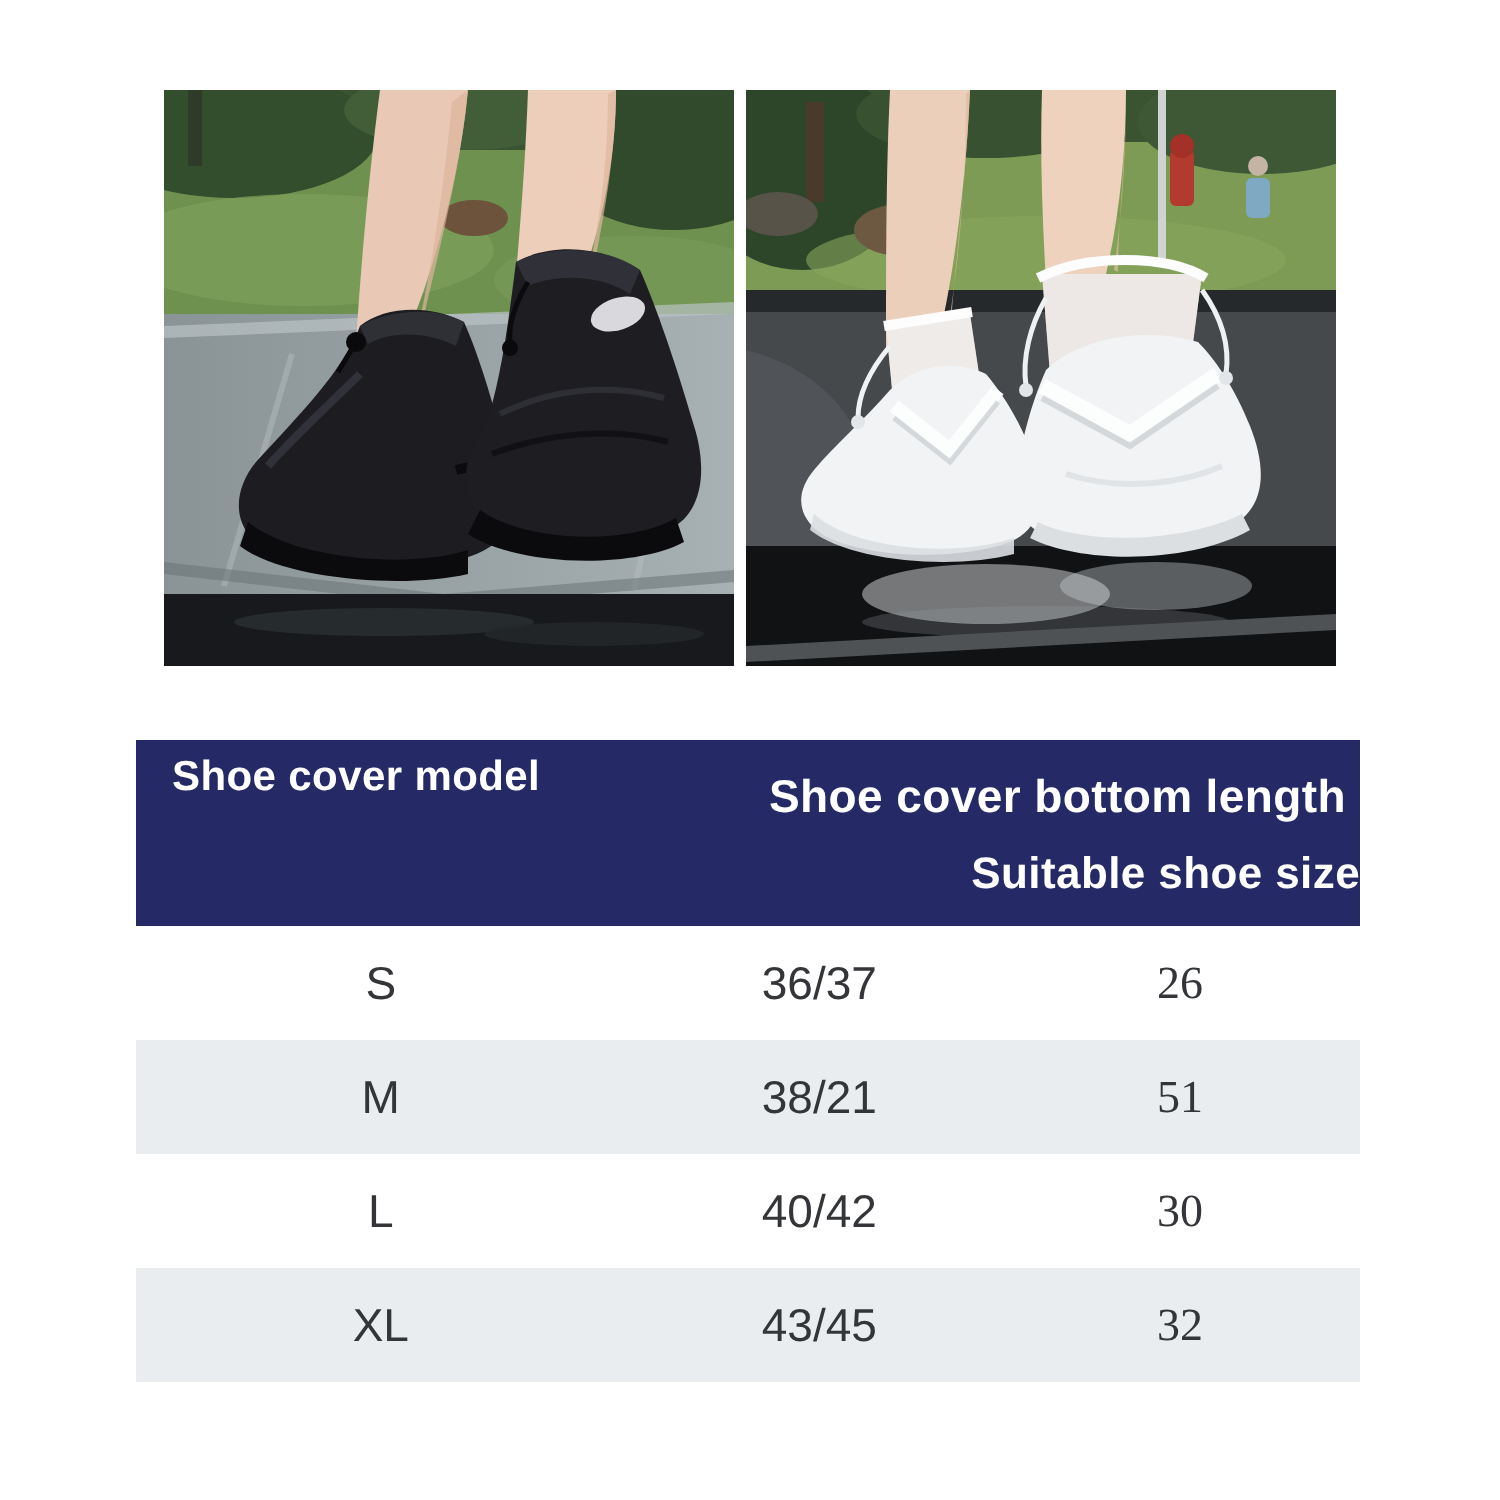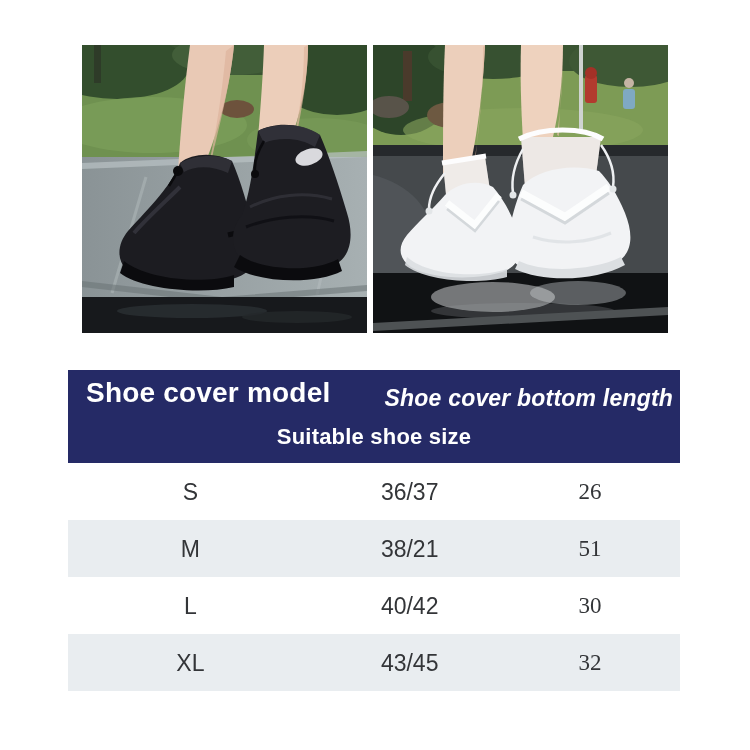--- a/index.html
+++ b/index.html
@@ -12,23 +12,23 @@
   .photo{position:absolute;top:45px;display:block;}
   .photo-left{left:82px;width:285px;height:288px;}
   .photo-right{left:373px;width:295px;height:288px;}
   .photo svg{display:block;}
 
   
   .tbl-header{
     position:absolute;left:68px;top:370px;width:612px;height:93px;
     background:#252a66;color:#ffffff;font-weight:bold;letter-spacing:.2px;
   }
-  .th-model{position:absolute;left:18px;top:7px;font-size:28px;}
-  .th-length{position:absolute;right:7px;top:15px;font-size:23px;font-style:italic;}
-  .th-size{position:absolute;left:0;right:0;top:54px;text-align:center;font-size:22px;}
+  .th-model{position:absolute;left:18px;top:7px;font-size:21px;}
+  .th-length{position:absolute;right:7px;top:15px;font-size:23px;}
+  .th-size{position:absolute;left:0;right:0;top:54px;text-align:right;font-size:22px;}
 
   .tbl-rows{position:absolute;left:68px;top:463px;width:612px;}
   .row{position:relative;height:57px;background:#ffffff;}
   .row:nth-child(even){background:#e9edf0;}
   .cell{
     position:absolute;top:50%;transform:translate(-50%,-50%);
     font-size:23px;color:#333538;white-space:nowrap;
   }
   .c1{left:20%;}
   .c2{left:50.6%;margin-left:32px;}

